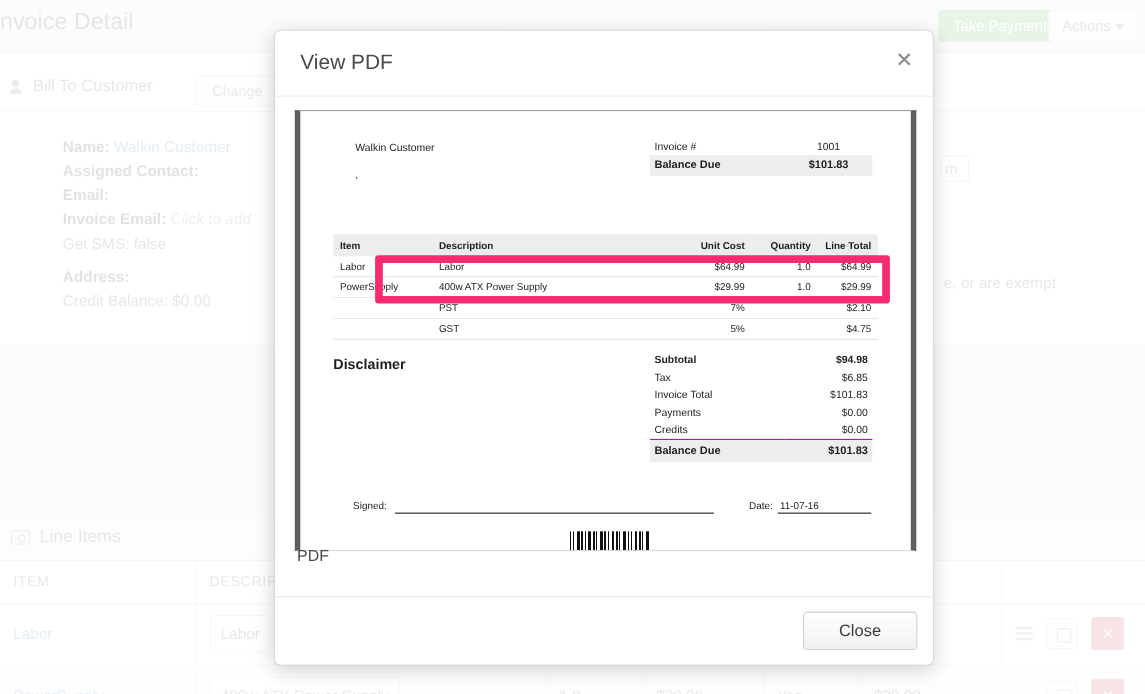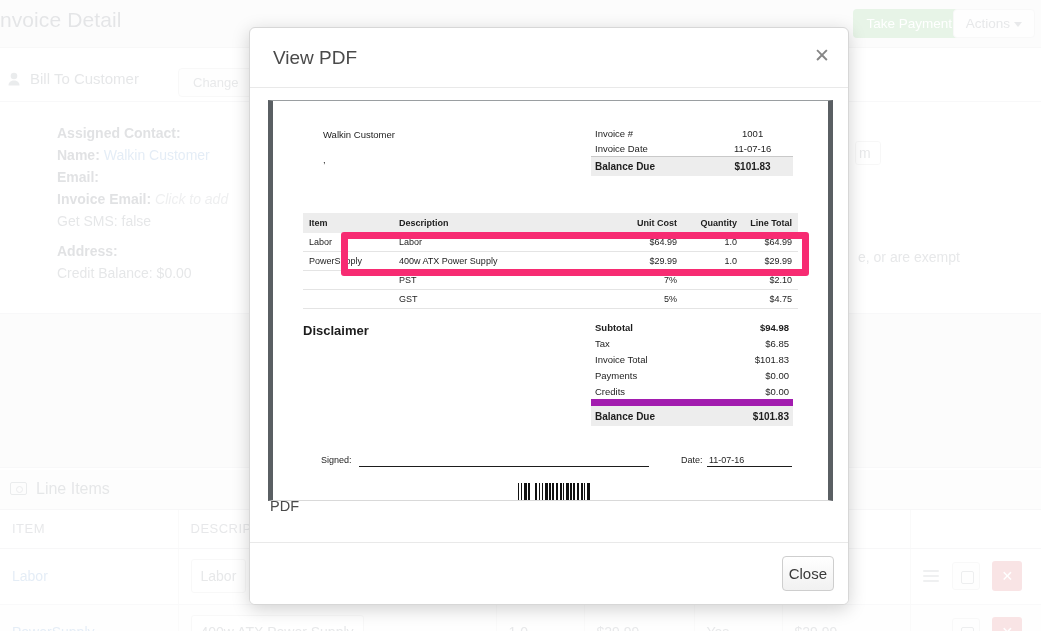--- a/index.html
+++ b/index.html
@@ -215,21 +215,21 @@
   .modal-footer {
     position: absolute; left: 0; right: 0; bottom: 0; height: 62px;
     border-top: 1px solid #e9e9e9;
     background: #ffffff;
   }
   .close-btn {
     position: absolute; right: 14px; top: 13px;
     background: linear-gradient(#ffffff, #f1f1f1);
     border: 1px solid #cecece; border-radius: 4px;
     color: #3a3a3a; font-size: 15px;
-    padding: 8px 6px;
+    padding: 8px 32px;
     font-family: "Liberation Sans", sans-serif;
     cursor: pointer;
   }
 
   
   .doc { position: relative; width: 100%; height: 100%;
          font-family: "Liberation Sans", sans-serif; color: #1d1d1d; }
 
   .doc-cust {
     position: absolute; left: 50px; top: 28px;
@@ -281,21 +281,21 @@
     font-size: 13px; font-weight: bold; color: #1d1d1d;
   }
 
   .totals {
     position: absolute; left: 318px; top: 218px;
     width: 202px; border-collapse: collapse;
   }
   .totals td { font-size: 9.5px; padding: 2.5px 4px; color: #1d1d1d; }
   .totals td.val { text-align: right; }
   .totals tr.first td { font-weight: bold; }
-  .totals tr.line td { border-bottom: 7px solid #a21caf; }
+  .totals tr.line td { border-bottom: 1px solid #a21caf; }
   .totals tr.bal td {
     background: #ededed; font-weight: bold; font-size: 10px; padding: 4.5px 4px;
   }
 
   .sign-row { position: absolute; left: 48px; top: 352px; width: 470px; }
   .sign-lbl { position: absolute; left: 0; top: 2px; font-size: 9px; }
   .sign-line {
     position: absolute; left: 38px; top: 13px; width: 290px;
     border-bottom: 1px solid #1d1d1d;
   }
@@ -328,22 +328,22 @@
   <div class="bill-to-bar">
     <svg class="person-icon" viewBox="0 0 12 14">
       <circle cx="6" cy="4" r="3.3" fill="#c9ccd0"></circle>
       <path d="M0.5 13.5c0-3.2 2.5-5 5.5-5s5.5 1.8 5.5 5z" fill="#c9ccd0"></path>
     </svg>
     <div class="bill-to-label">Bill To Customer</div>
   </div>
   <button class="change-btn">Change</button>
 
   <div class="cust-block">
+    <div class="cust-line"><span class="lbl">Name:</span> <span class="lnk">Walkin Customer</span></div>
     <div class="cust-line"><span class="lbl">Assigned Contact:</span></div>
-    <div class="cust-line"><span class="lbl">Name:</span> <span class="lnk">Walkin Customer</span></div>
     <div class="cust-line"><span class="lbl">Email:</span></div>
     <div class="cust-line"><span class="lbl">Invoice Email:</span> <span class="ph">Click to add</span></div>
     <div class="cust-line sub">Get SMS: false</div>
     <div class="cust-line" style="margin-top:8px"><span class="lbl">Address:</span></div>
     <div class="cust-line sub">Credit Balance: $0.00</div>
   </div>
 
   <div class="gray-panel"></div>
   <div class="field-frag">m</div>
   <div class="exempt-frag">e, or are exempt</div>
@@ -419,24 +419,20 @@
 
         <div class="doc-cust">Walkin Customer</div>
         <div class="doc-cust-addr">,</div>
 
         <table class="meta-table">
           <tbody>
               <tr>
             <td>Invoice #</td>
             <td class="val">1001</td>
           </tr>
-          <tr class="divider">
-            <td>Invoice Date</td>
-            <td class="val">11-07-16</td>
-          </tr>
           <tr class="bal">
             <td>Balance Due</td>
             <td class="val">$101.83</td>
           </tr>
         </tbody>
           </table>
 
         <table class="items">
           <colgroup>
               <col style="width:90px">

